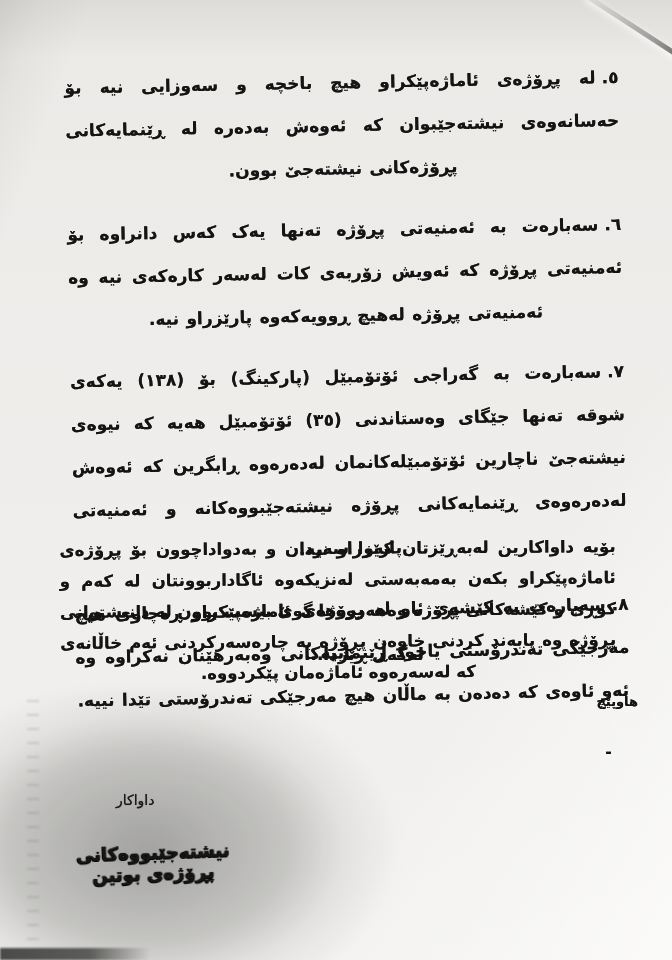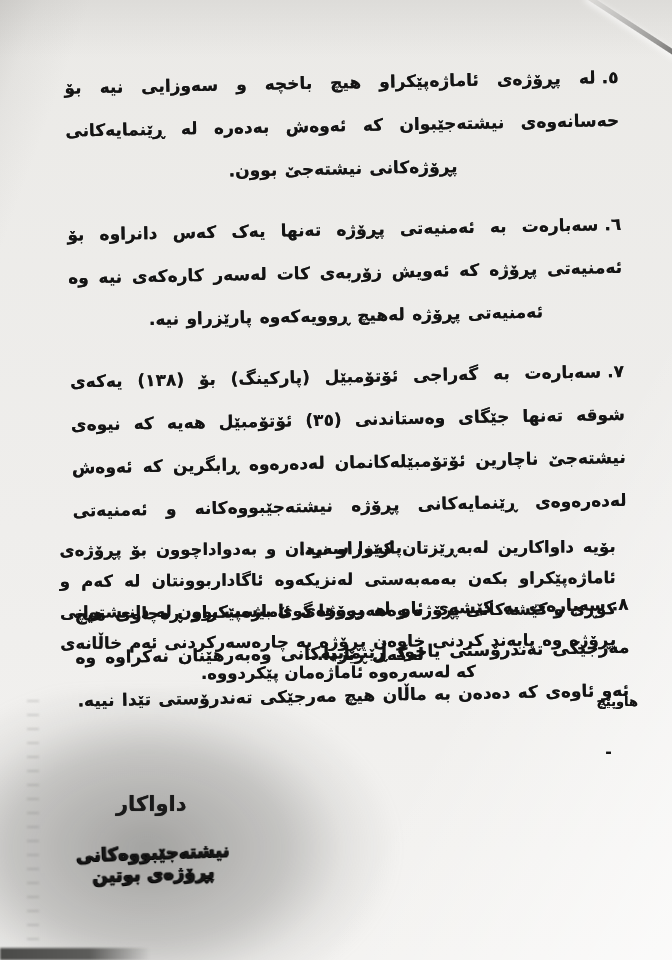--- a/index.html
+++ b/index.html
@@ -69,21 +69,21 @@
     text-shadow:0 0 .5px rgba(10,10,10,.75);
   }
   .attach-item{
     position:absolute;top:742px;right:60px;
     display:flex;flex-direction:row;gap:16px;direction:rtl;
     font-size:16px;font-weight:bold;
     text-shadow:0 0 .5px rgba(10,10,10,.75);
   }
   .applicant-label{
     position:absolute;top:792px;left:116px;
-    font-size:21px;font-weight:bold;direction:rtl;color:#1a1a1a;
+    font-size:14px;font-weight:normal;direction:rtl;color:#1a1a1a;
     text-shadow:0 0 .7px rgba(0,0,0,.8);
   }
   .applicant-name{
     position:absolute;top:842px;left:48px;width:210px;text-align:center;
     font-size:18px;font-weight:bold;direction:rtl;color:#161616;
     transform:rotate(-2deg);
     text-shadow:0 0 1px #000, .6px 0 0 #000, -.6px 0 0 #000, 0 .5px 0 #000;
     letter-spacing:-.3px;filter:blur(.2px);
   }
 </style>

